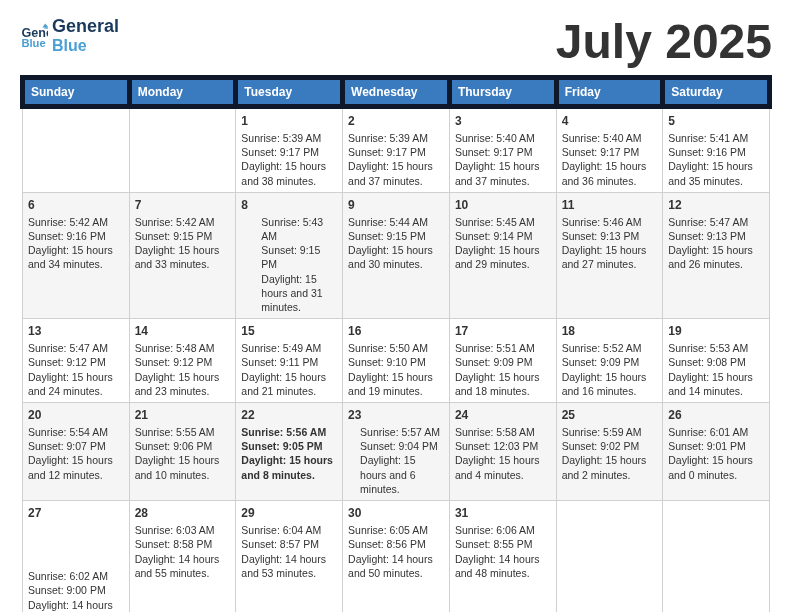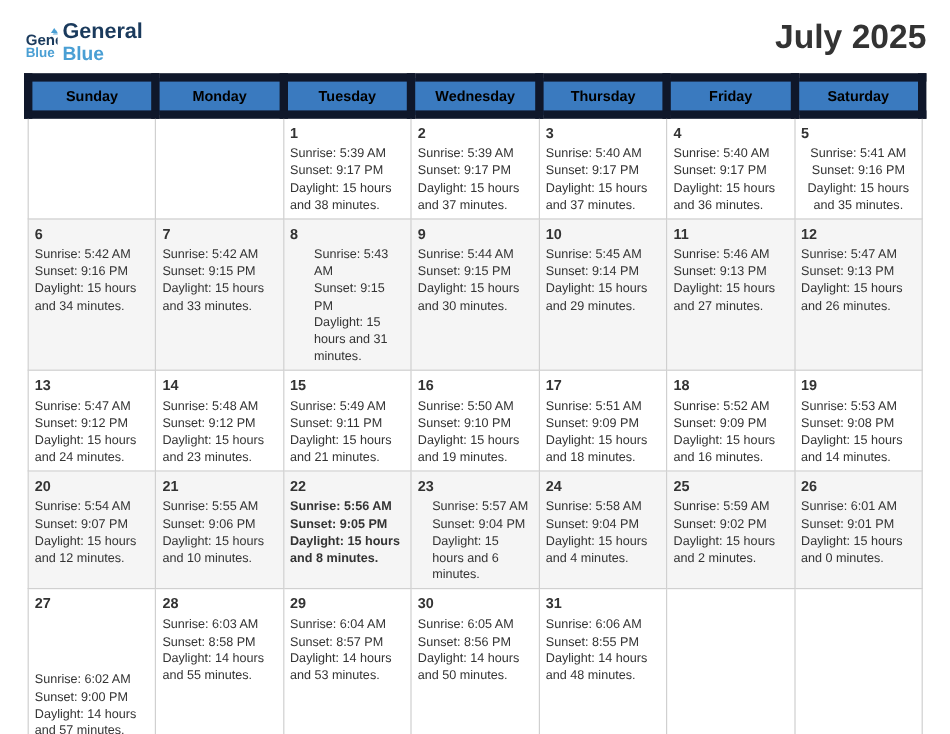--- a/index.html
+++ b/index.html
@@ -29,44 +29,44 @@
       gap: 4px;
     }
     .logo-icon {
       width: 28px;
       height: 28px;
     }
     .title-block {
       text-align: right;
     }
     .month-title {
-      font-size: 28px;
+      font-size: 48px;
       font-weight: bold;
       color: #333;
       line-height: 1.1;
     }
     .location-title {
       font-size: 15px;
       color: #333;
       font-weight: normal;
     }
     .calendar {
       width: 100%;
       border-collapse: collapse;
       flex: 1;
       font-size: 11px;
     }
     .calendar thead th {
       background: #3a7abf;
-      color: #000000;
-      text-align: center;
+      color: #ffffff;
+      text-align: left;
       padding: 5px 6px;
       font-size: 12px;
       font-weight: bold;
-      border: 7px solid #0f172a;
+      border: 5px solid #0f172a;
     }
     .calendar tbody td {
       border: 1px solid #d0d0d0;
       vertical-align: top;
       padding: 4px 5px;
       width: 107px;
       min-height: 70px;
       color: #333;
       line-height: 1.35;
     }
@@ -147,21 +147,21 @@
 Daylight: 15 hours and 37 minutes.</div>
           </td>
           <td>
             <span class="day-num">4</span>
             <div class="day-detail" style="white-space: pre-line;">Sunrise: 5:40 AM
 Sunset: 9:17 PM
 Daylight: 15 hours and 36 minutes.</div>
           </td>
           <td>
             <span class="day-num">5</span>
-            <div class="day-detail" style="white-space: pre-line; text-align: center;">Sunrise: 5:41 AM
+            <div class="day-detail" style="white-space: pre-line;">Sunrise: 5:41 AM
 Sunset: 9:16 PM
 Daylight: 15 hours and 35 minutes.</div>
           </td>
         </tr>
         <tr>
           <td>
             <span class="day-num">6</span>
             <div class="day-detail" style="white-space: pre-line;">Sunrise: 5:42 AM
 Sunset: 9:16 PM
 Daylight: 15 hours and 34 minutes.</div>
@@ -268,21 +268,21 @@
           </td>
           <td>
             <span class="day-num">23</span>
             <div class="day-detail" style="white-space: pre-line; margin-left: 12px;">Sunrise: 5:57 AM
 Sunset: 9:04 PM
 Daylight: 15 hours and 6 minutes.</div>
           </td>
           <td>
             <span class="day-num">24</span>
             <div class="day-detail" style="white-space: pre-line;">Sunrise: 5:58 AM
-Sunset: 9:04 PM
+Sunset: 12:03 PM
 Daylight: 15 hours and 4 minutes.</div>
           </td>
           <td>
             <span class="day-num">25</span>
             <div class="day-detail" style="white-space: pre-line;">Sunrise: 5:59 AM
 Sunset: 9:02 PM
 Daylight: 15 hours and 2 minutes.</div>
           </td>
           <td>
             <span class="day-num">26</span>

